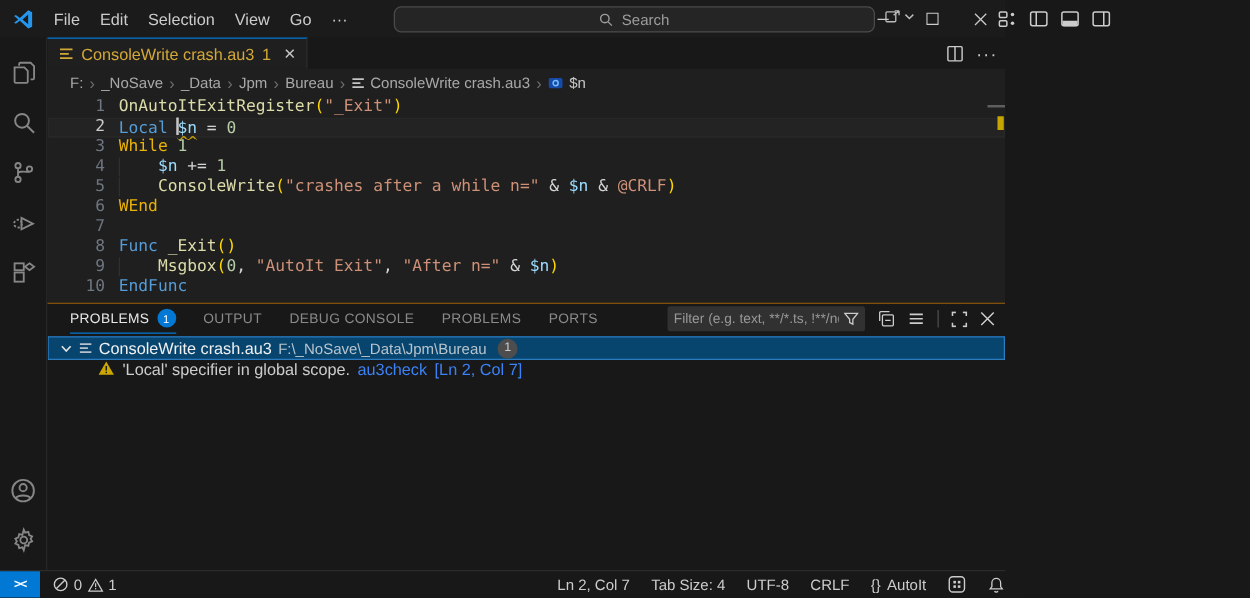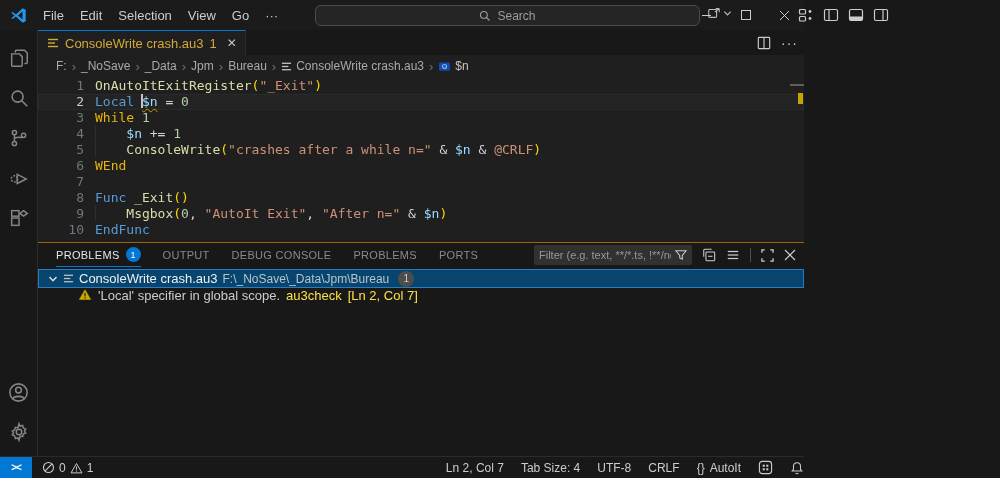--- a/index.html
+++ b/index.html
@@ -78,21 +78,21 @@
     padding:0 5px; color:#989898; font-size:11px; gap:4px; }
   .filter .ph { flex:1; overflow:hidden; white-space:nowrap; }
   .panel-sep { width:1px; height:14px; background:#4d4d4d; }
   .panel-body { flex:1; overflow:hidden; font-size:13px; color:#cccccc; padding-top:2px; }
   .prob-group { height:19px; display:flex; align-items:center; gap:5px; padding-left:10px;
     background:var(--selection_bg,#07456f); box-shadow:0 0 0 1px #2b7bbf inset; color:#f0f0f0; }
   .prob-group .gpath { color:#b8c4cc; font-size:12px; }
   .gray-badge { background:#4d4d4d; color:#cccccc; font-size:10px; min-width:16px; height:16px; border-radius:9px;
     display:flex; align-items:center; justify-content:center; margin-left:4px; }
   .prob-row { height:19px; display:flex; align-items:flex-start; gap:6px; padding-left:40px; color:#cccccc; }
-  .prob-row .dim { color:#fde047; }
+  .prob-row .dim { color:#3b82f6; }
 
   
   .statusbar { height:22px; background:#181818; border-top:1px solid #2b2b2b; display:flex; align-items:center;
     color:#cccccc; font-size:12px; flex:0 0 22px; }
   .remote { width:32px; height:22px; background:var(--accent,#0078d4); color:#ffffff; display:flex;
     align-items:center; justify-content:center; font-size:10px; font-weight:bold; letter-spacing:-1px; }
   .sb-problems { display:flex; align-items:center; gap:4px; margin-left:10px; }
   .sb-right { margin-left:auto; display:flex; align-items:center; gap:17px; }
   .sb-item { display:flex; align-items:center; gap:5px; }
 </style>

